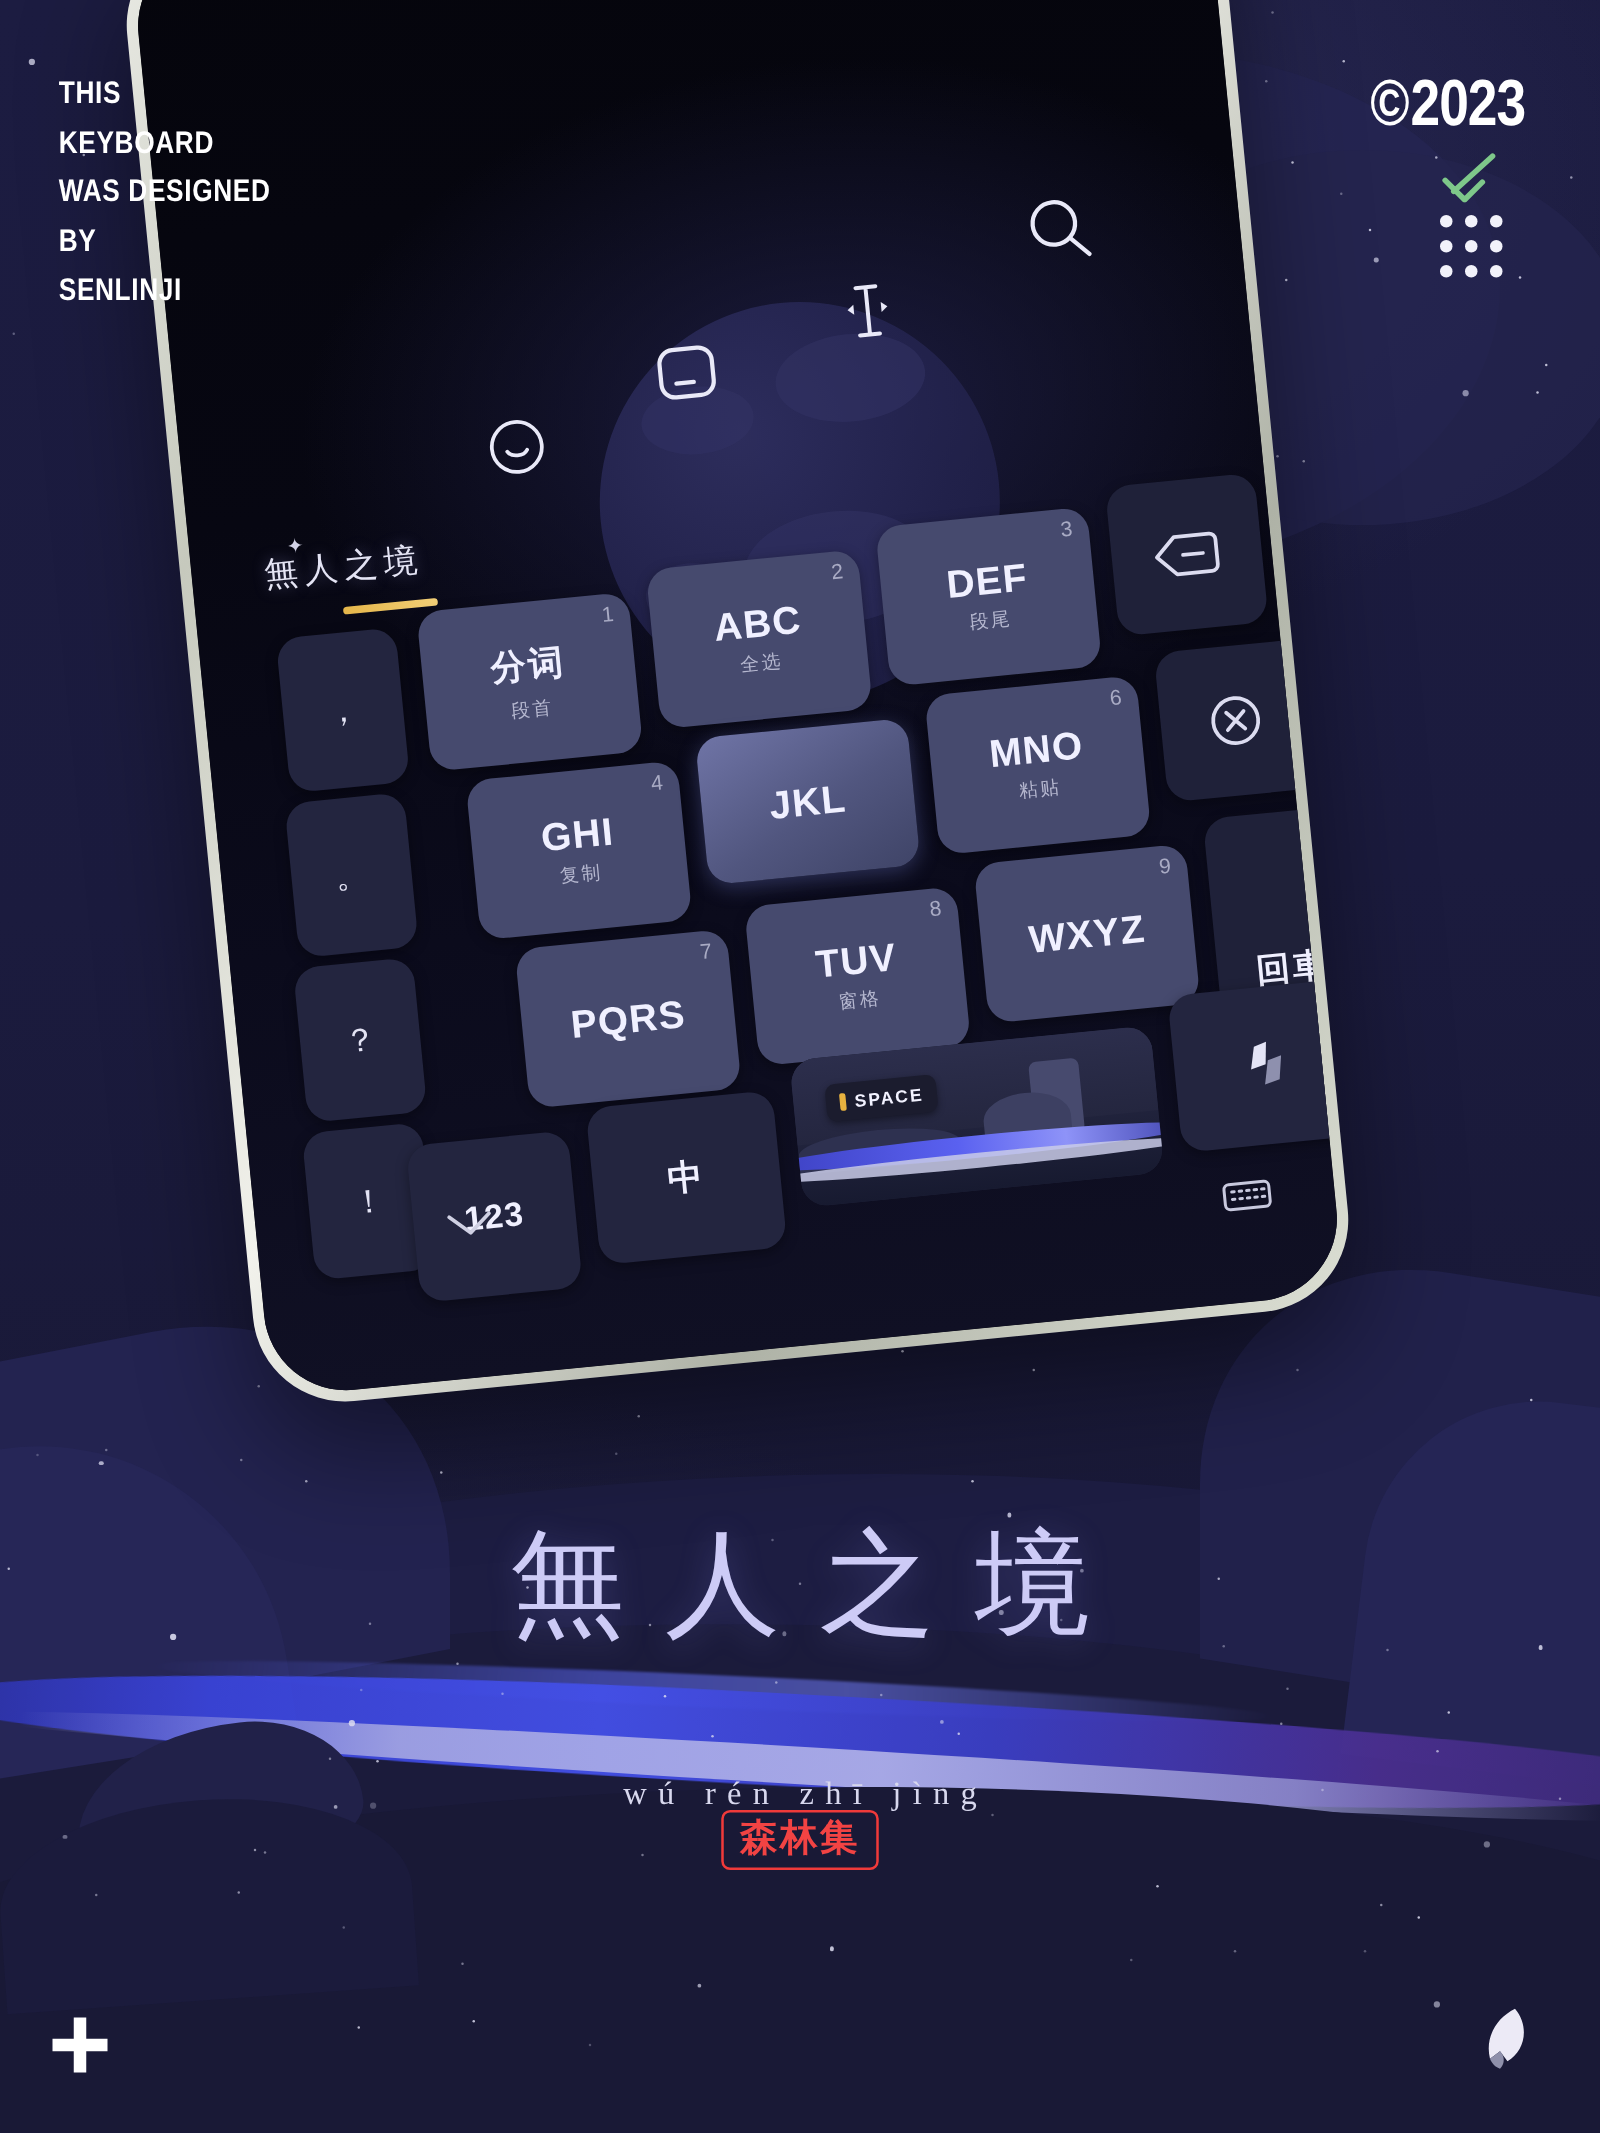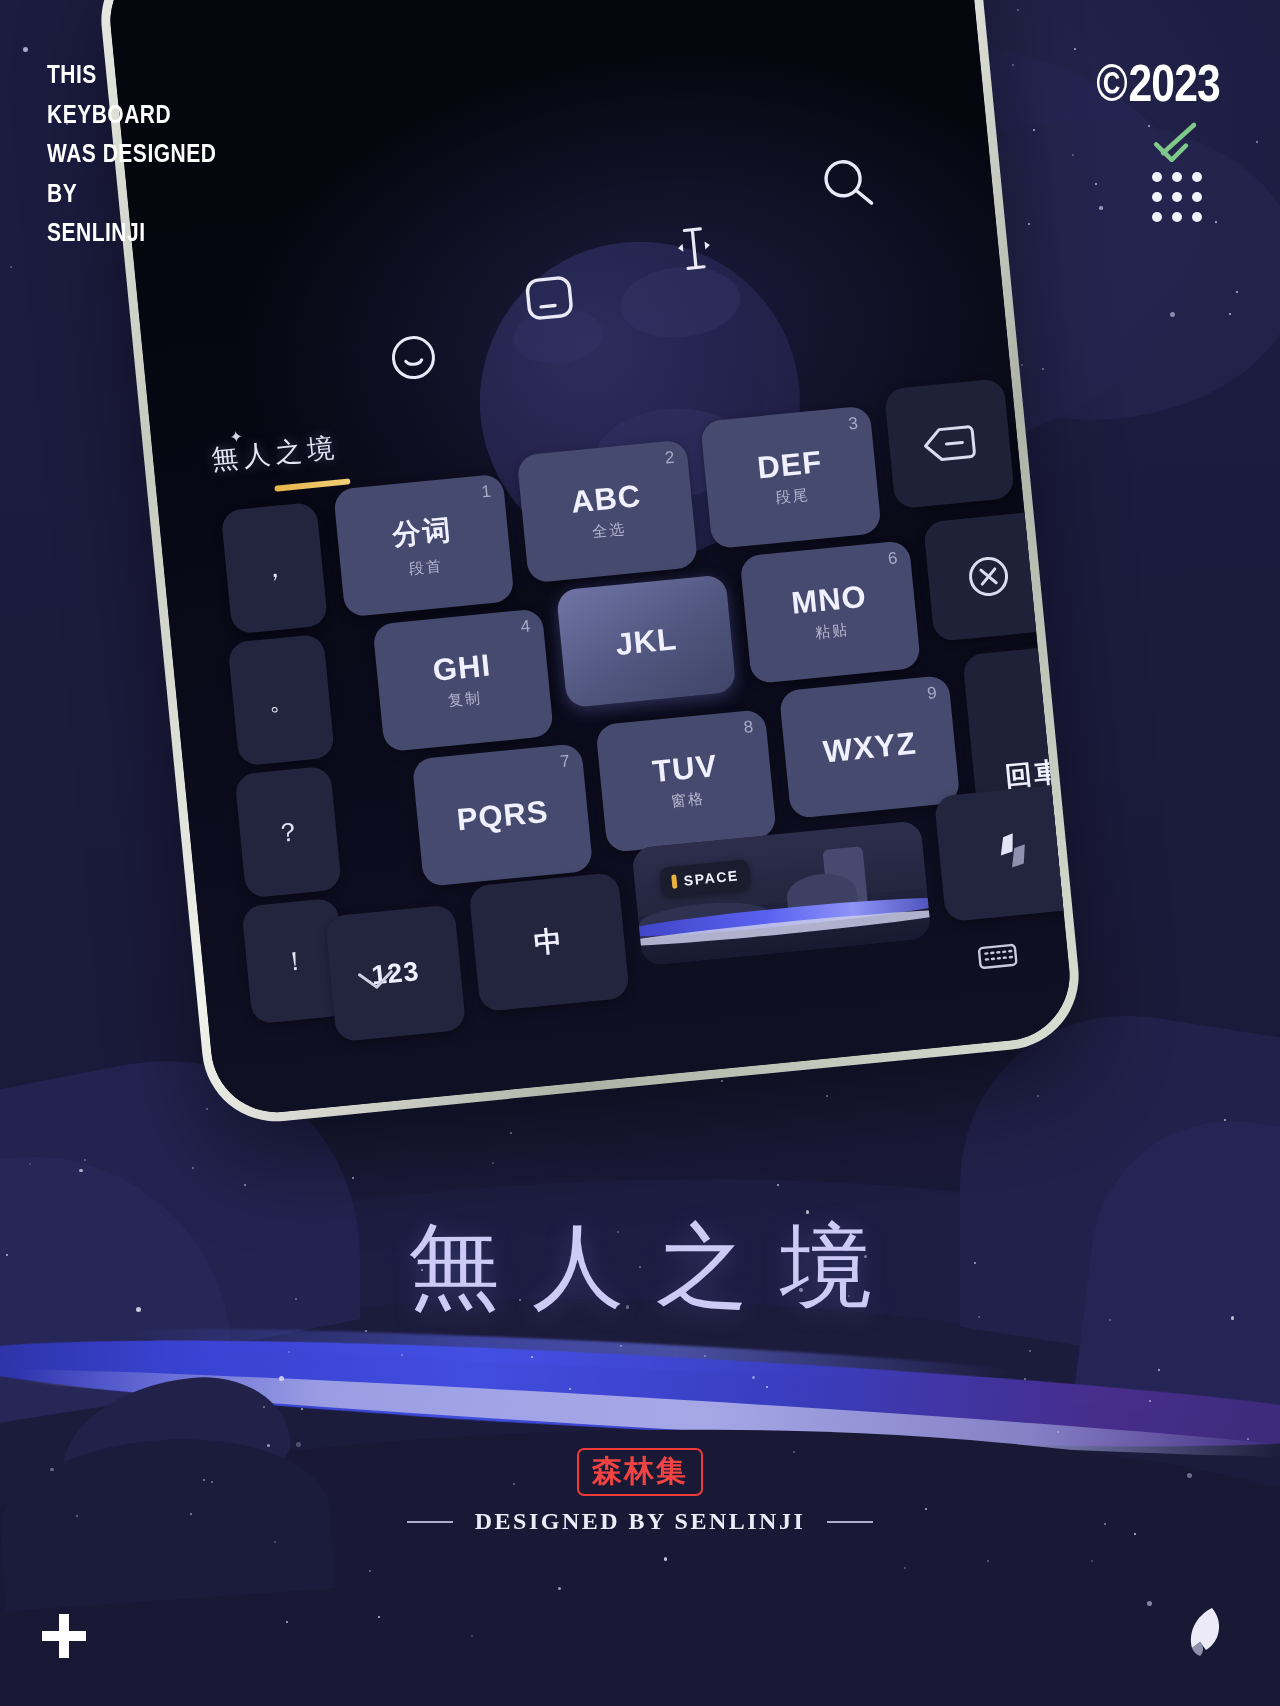--- a/index.html
+++ b/index.html
@@ -501,30 +501,26 @@
       <i></i>
       <i></i>
       <i></i>
       <i></i>
       <i></i>
       <i></i>
       <i></i>
   </div>
 
   <div class="title">無人之境</div>
+  <div class="pinyin">wú rén zhī jìng</div>
 
   <div class="seal">
     <span>森林集</span>
   </div>
 
-  <div class="footer">
-    <div class="line"></div>
-    <span>DESIGNED BY SENLINJI</span>
-    <div class="line"></div>
-  </div>
 
   <div class="plus" style="width:44px;height:44px;">
     <i class="h"></i>
       <i class="v"></i>
   </div>
 
   <div class="feather">
     <svg width="46" height="56" viewBox="0 0 46 56">
       <path d="M30 4C14 12 6 28 10 44l8-6 6 8c14-8 18-28 6-42z" fill="#eceaf6"></path>
       <path d="M18 38l-8 6c0 0 2 6 8 8 4-4 4-10 0-14z" fill="#8f90ab"></path>

